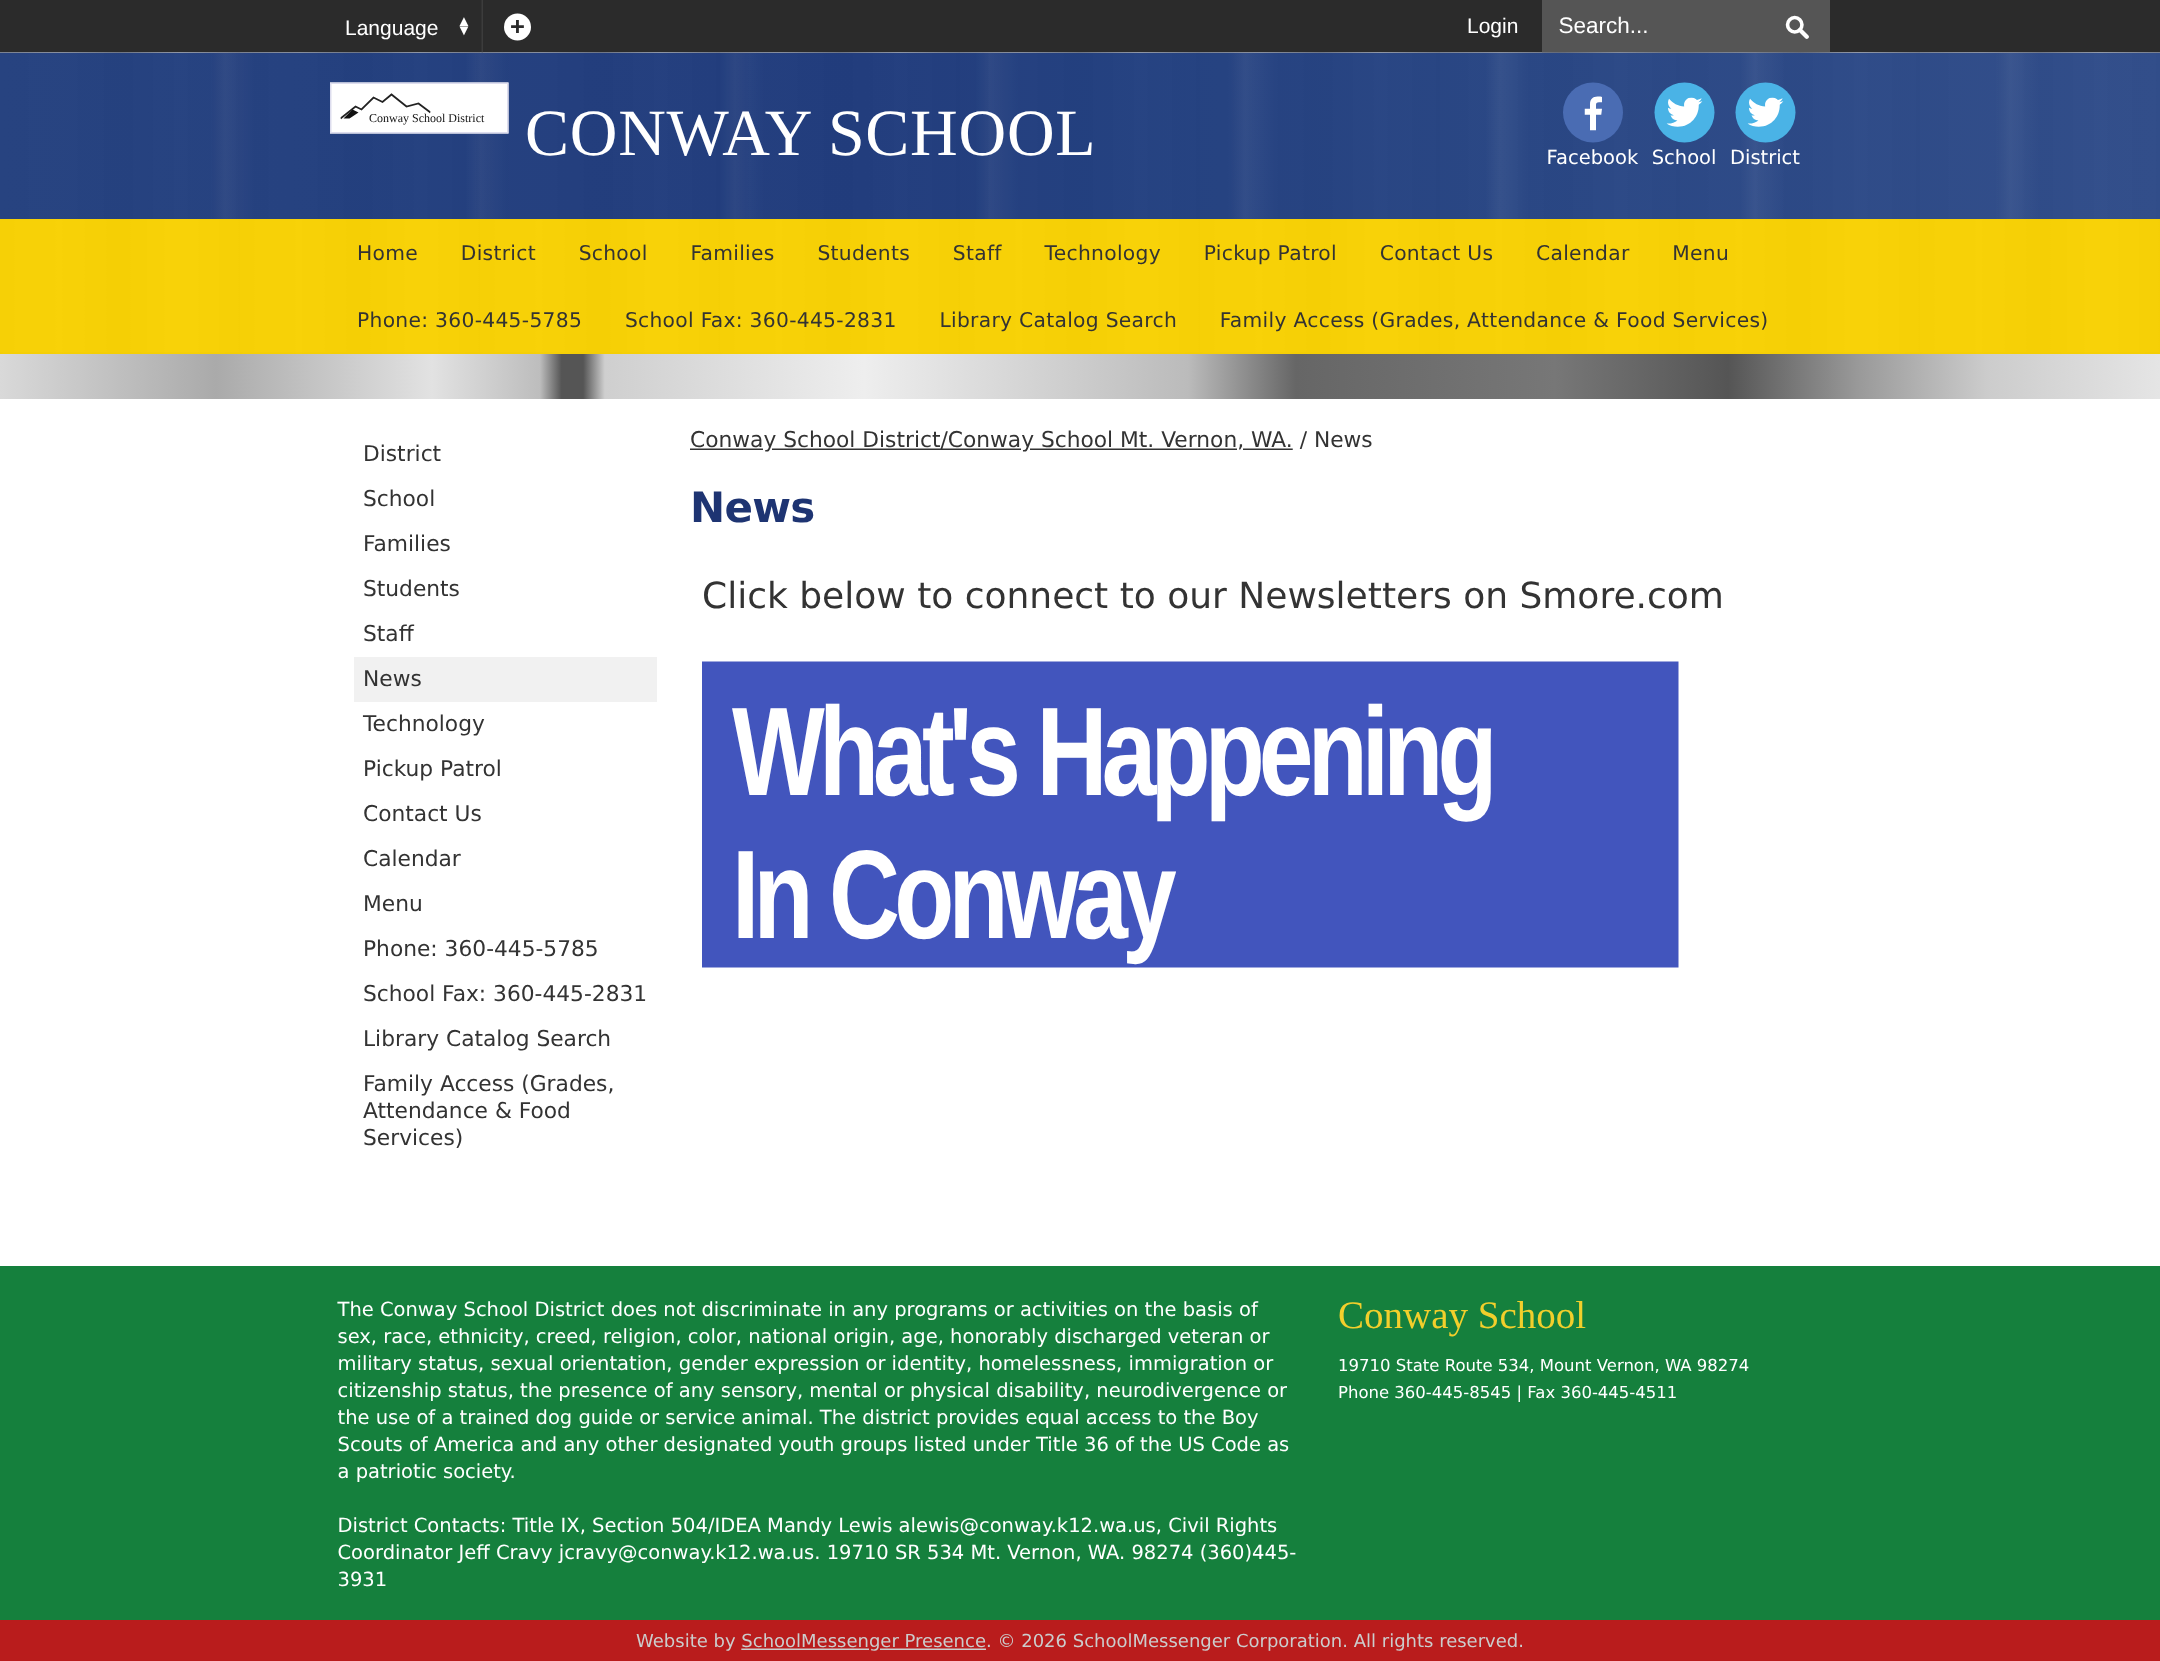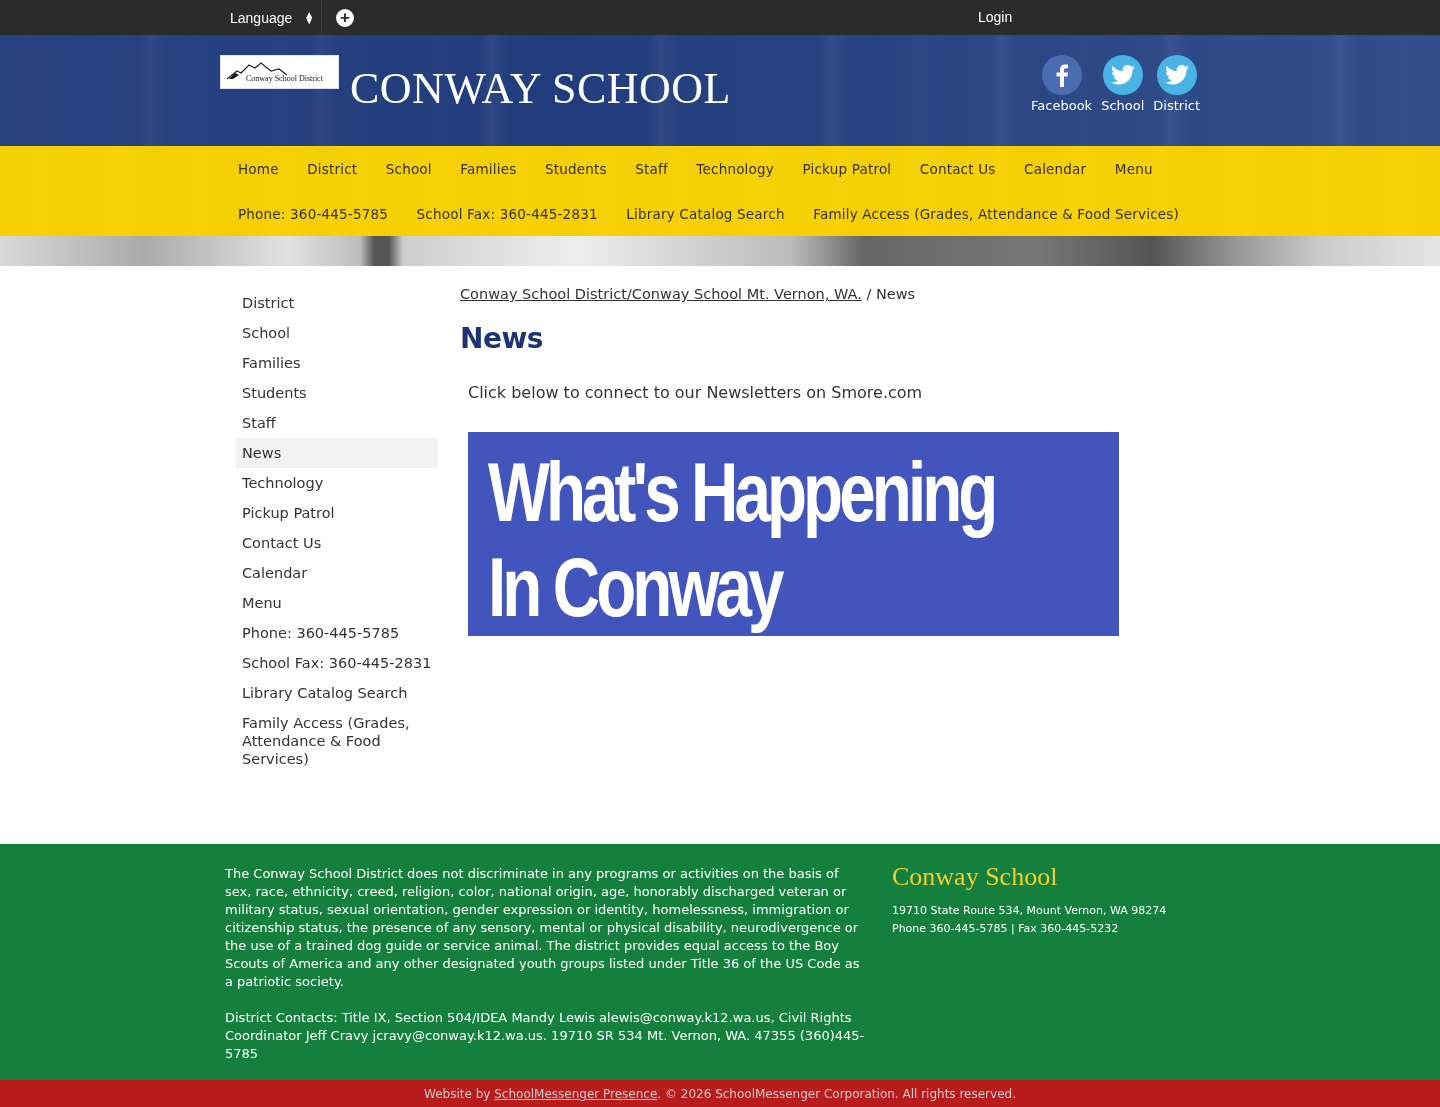--- a/index.html
+++ b/index.html
@@ -50,21 +50,21 @@
 
   
   .main { width: 1000px; margin: 0 auto; position: relative; height: 578px; }
   .sidebar { position: absolute; left: 16px; top: 22px; width: 202px; }
   .side-item { display: block; padding: 6px 6px; font-family: "DejaVu Sans", sans-serif; font-size: 14.5px; color: #333; line-height: 18px; cursor: pointer; text-decoration: none; }
   .side-item.active { background: #f1f1f1; }
   .content { position: absolute; left: 240px; top: 20px; width: 760px; }
   .breadcrumb { font-family: "DejaVu Sans", sans-serif; font-size: 14.5px; color: #333; }
   .breadcrumb a { color: #333; text-decoration: underline; cursor: pointer; }
   .page-title { margin-top: 20px; font-family: "DejaVu Sans", sans-serif; font-size: 28px; color: #1e3472; font-weight: bold; letter-spacing: -0.5px; }
-  .intro { margin-top: 28px; margin-left: 8px; font-family: "DejaVu Sans", sans-serif; font-size: 16px; color: #333; }
+  .intro { margin-top: 28px; margin-left: 8px; font-family: "DejaVu Sans", sans-serif; font-size: 24px; color: #333; }
   .banner { margin-top: 30px; margin-left: 8px; width: 651px; height: 204px; background: #4255bd; position: relative; overflow: hidden; cursor: pointer; }
   .banner-line { position: absolute; left: 20px; color: #fff; font-family: "Liberation Sans", sans-serif; font-weight: bold; font-size: 84px; letter-spacing: -5px; transform: scaleX(0.78); transform-origin: left top; white-space: nowrap; line-height: 84px; }
   .banner-line.l1 { top: 18px; }
   .banner-line.l2 { top: 113px; }
 
   
   .footer { background: #15803d; height: 236px; }
   .footer-inner { width: 990px; margin: 0 auto; position: relative; height: 236px; padding-left: 0; }
   .footer-left { position: absolute; left: 0; top: 21px; width: 640px; color: #fff; font-family: "DejaVu Sans", sans-serif; font-size: 13px; line-height: 18px; }
   .footer-left p + p { margin-top: 18px; }
@@ -79,20 +79,27 @@
 
 <div class="topbar">
   <div class="topbar-inner">
     <div class="lang">
       <span>Language</span>
       <span class="caret">▲<br>▼</span>
     </div>
     <div class="lang-divider"></div>
     <div class="plus-btn">+</div>
     <div class="login">Login</div>
+    <div class="search">
+      <input type="text" placeholder="Search..." style="">
+      <svg class="mag" viewBox="0 0 16 16">
+        <circle cx="6.5" cy="6.5" r="4.8" fill="none" stroke="#fff" stroke-width="2.4"></circle>
+        <line x1="10" y1="10" x2="14.5" y2="14.5" stroke="#fff" stroke-width="2.8" stroke-linecap="round"></line>
+      </svg>
+    </div>
   </div>
 </div>
 
 <div class="header">
   <div class="header-blue"></div>
   <div class="header-inner">
     <div class="logo-box">
       <svg class="mtn" viewBox="0 0 60 20">
         <path d="M0 18 L10 10 L14 12 L22 4 L28 7 L34 2 L44 10 L52 8 L60 14" fill="none" stroke="#222" stroke-width="1.2"></path>
         <path d="M2 18 L8 12 L12 14 L6 18 Z" fill="#111"></path>
@@ -183,26 +190,26 @@
       <div class="banner-line l1">What's Happening</div>
       <div class="banner-line l2">In Conway</div>
     </div>
   </section>
 </div>
 
 <footer class="footer">
   <div class="footer-inner">
     <div class="footer-left">
       <p>The Conway School District does not discriminate in any programs or activities on the basis of sex, race, ethnicity, creed, religion, color, national origin, age, honorably discharged veteran or military status, sexual orientation, gender expression or identity, homelessness, immigration or citizenship status, the presence of any sensory, mental or physical disability, neurodivergence or the use of a trained dog guide or service animal. The district provides equal access to the Boy Scouts of America and any other designated youth groups listed under Title 36 of the US Code as a patriotic society.</p>
-      <p>District Contacts: Title IX, Section 504/IDEA Mandy Lewis alewis@conway.k12.wa.us, Civil Rights Coordinator Jeff Cravy jcravy@conway.k12.wa.us. 19710 SR 534 Mt. Vernon, WA. 47355 (360)445-5785</p>
+      <p>District Contacts: Title IX, Section 504/IDEA Mandy Lewis alewis@conway.k12.wa.us, Civil Rights Coordinator Jeff Cravy jcravy@conway.k12.wa.us. 19710 SR 534 Mt. Vernon, WA. 98274 (360)445-3931</p>
     </div>
     <div class="footer-right">
       <div class="footer-school">Conway School</div>
       <div class="footer-addr">
         <div>19710 State Route 534, Mount Vernon, WA 98274</div>
-        <div>Phone 360-445-5785 | Fax 360-445-5232</div>
+        <div>Phone 360-445-8545 | Fax 360-445-4511</div>
       </div>
     </div>
   </div>
 </footer>
 <div class="bottom-bar">
   <span>Website by </span><a>SchoolMessenger Presence</a><span>. © 2026 SchoolMessenger Corporation. All rights reserved.</span>
 </div>
 
 </body></html>

